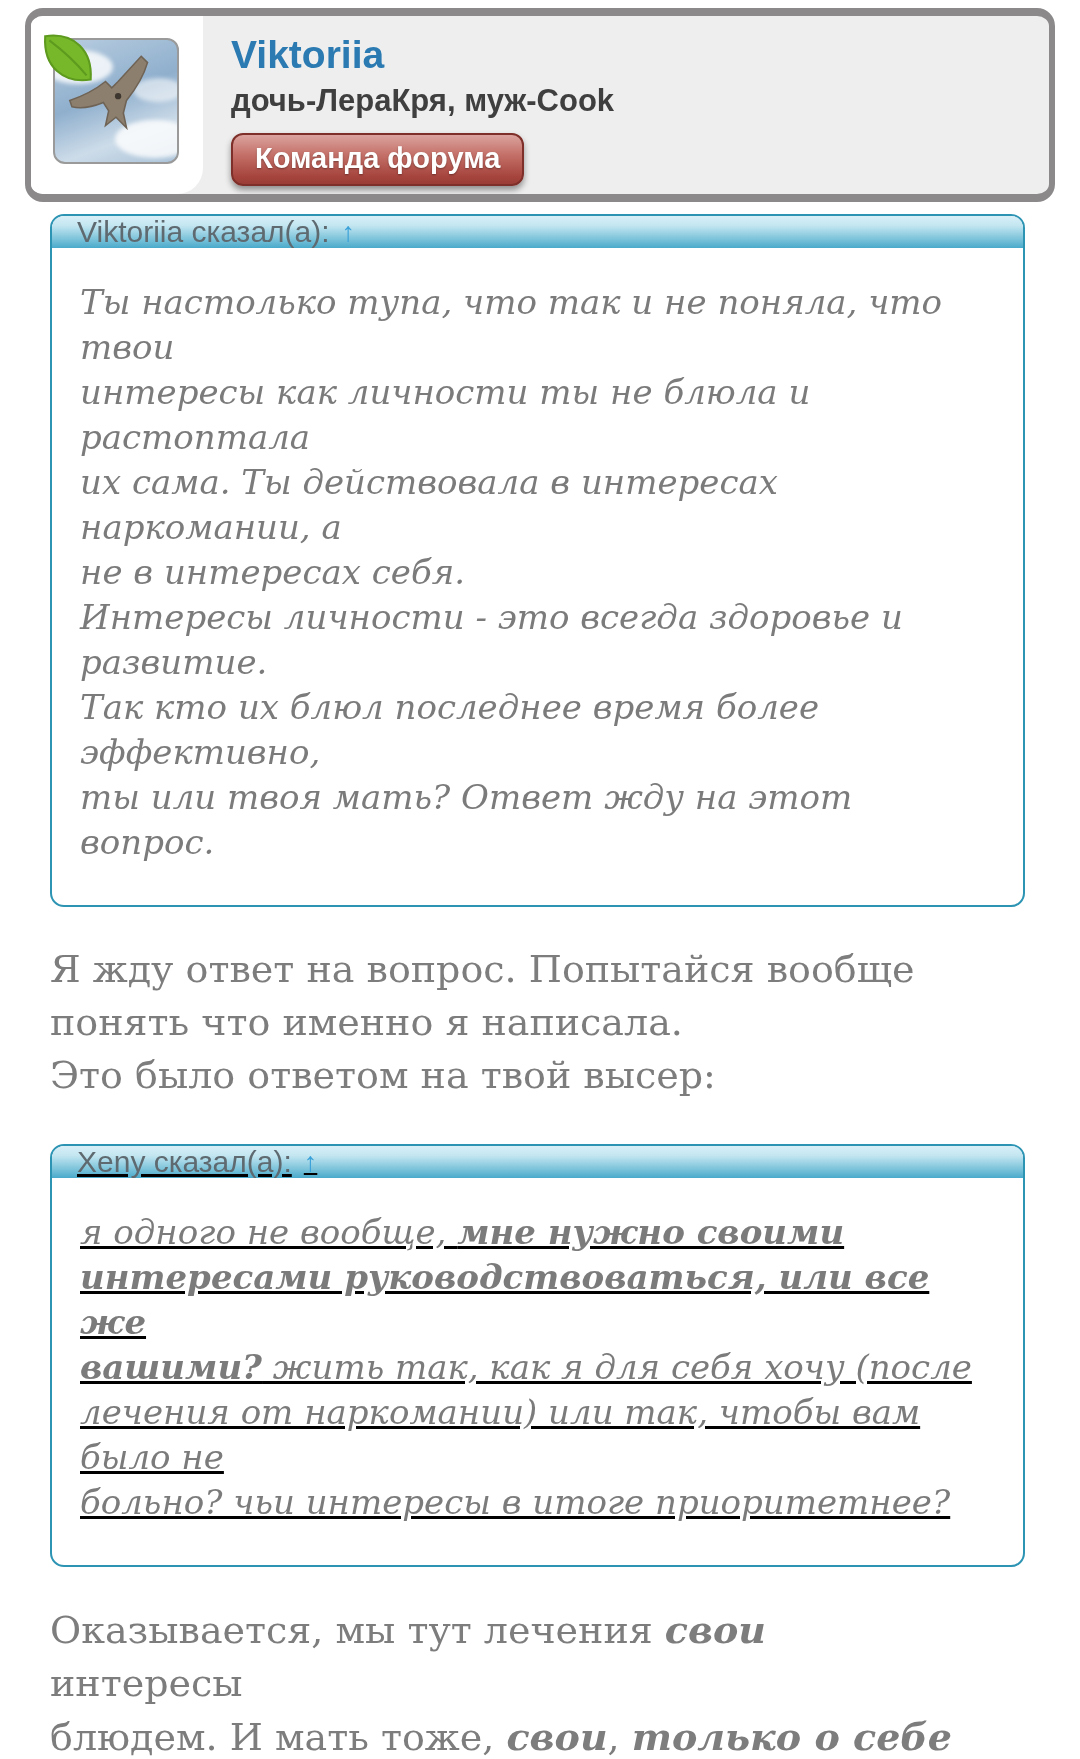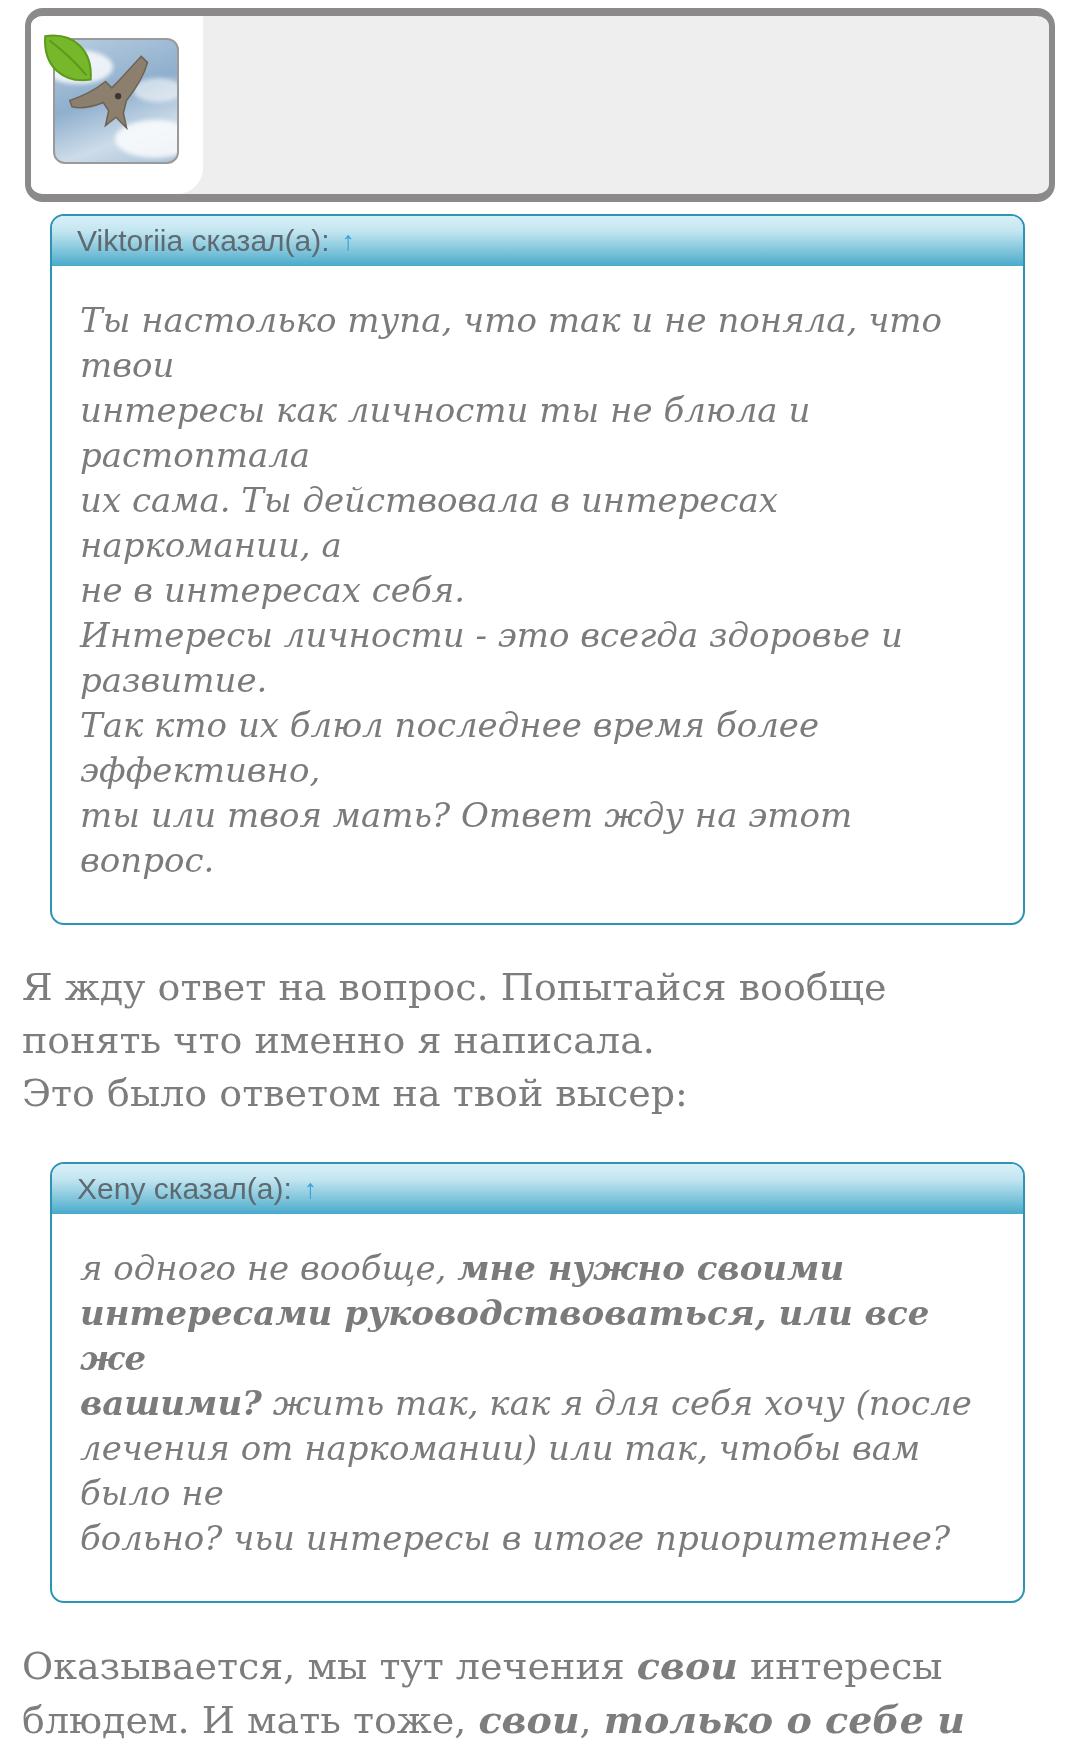--- a/index.html
+++ b/index.html
@@ -42,34 +42,34 @@
     text-shadow:0 1px 2px rgba(0,0,0,.35);
     box-shadow:0 4px 6px rgba(0,0,0,.4);
   }
   
   .quote{
     margin:12px 55px 0 50px;border:2px solid #2d94b4;border-radius:14px;
     background:#ffffff;overflow:hidden;
   }
   .quote.second{margin-top:42px;}
   .quote-header{
-    height:50px;display:flex;align-items:center;padding:0 25px;
+    height:32px;display:flex;align-items:center;padding:0 25px;
     background:linear-gradient(180deg,#d9eff7 0%,#c3e6f1 30%,#7cc3da 72%,#49aacb 100%);
     font-size:30px;color:#5f6a70;
   }
   .quote-arrow{color:#3aa1d9;margin-left:12px;font-size:27px;cursor:pointer;}
   .quote-body{
     padding:32px 28px 40px;white-space:pre-line;
     font-family:"DejaVu Serif",serif;font-style:italic;
     font-size:34px;line-height:45px;color:#7b7b7b;
   }
   .b{font-weight:bold;font-style:italic;}
   
   .post-text{
-    margin:36px 110px 0 22px;white-space:pre-line;
+    margin:36px 110px 0 50px;white-space:pre-line;
     font-family:"DejaVu Serif",serif;font-size:38px;line-height:53px;color:#7d7d7d;
   }
 </style>
 </head>
 <body>
 
 <section class="user-card">
   <div class="avatar-panel">
     <div class="avatar">
       <div class="cloud c1"></div>
@@ -77,20 +77,25 @@
       <div class="cloud c2"></div>
       <svg viewBox="0 0 100 100">
         <path d="M74 6 L80 12 C76 26 68 38 60 48 L57 60 L60 74 L50 64 L40 72 L43 58 L38 50 C28 54 16 56 8 54 L6 48 C18 44 30 38 40 30 L46 36 L52 30 Z" fill="#8d7f6e" stroke="#6f6355" stroke-width="1.5"></path>
         <circle cx="52" cy="44" r="3" fill="#3e372f"></circle>
       </svg>
     </div>
     <svg class="leaf" viewBox="0 0 60 60">
       <path d="M6 6 C34 2 52 20 50 48 C24 52 4 36 6 6 Z" fill="#76b82a" stroke="#5d9a1e" stroke-width="2"></path>
       <path d="M10 10 C26 22 38 34 46 44" stroke="#5d9a1e" stroke-width="2" fill="none"></path>
     </svg>
+  </div>
+  <div class="user-info">
+    <a href="#" class="username">Viktoriia</a>
+    <div class="user-title">дочь-ЛераКря, муж-Cook</div>
+    <div class="staff-badge">Команда форума</div>
   </div>
 </section>
 
 <article>
 
   <blockquote class="quote" style="margin-block:12px 0;margin-inline:50px 55px;">
     <div class="quote-header">
       <span>Viktoriia сказал(а):</span>
       <span class="quote-arrow">↑</span>
     </div>
@@ -100,21 +105,21 @@
 не в интересах себя.
 Интересы личности - это всегда здоровье и развитие.
 Так кто их блюл последнее время более эффективно,
 ты или твоя мать? Ответ жду на этот вопрос.</span></div>
   </blockquote>
 
   <p class="post-text">Я жду ответ на вопрос. Попытайся вообще
 понять что именно я написала.
 Это было ответом на твой высер:</p>
 
-  <blockquote class="quote second" style="margin-inline:50px 55px;">
+  <blockquote class="quote second" style="margin-inline:50px 55px;text-decoration:underline;">
     <div class="quote-header">
       <span>Xeny сказал(а):</span>
       <span class="quote-arrow">↑</span>
     </div>
     <div class="quote-body"><span>я одного не вообще, </span><span class="b">мне нужно своими
 интересами руководствоваться, или все же
 вашими?</span><span> жить так, как я для себя хочу (после
 лечения от наркомании) или так, чтобы вам было не
 больно? чьи интересы в итоге приоритетнее?</span></div>
   </blockquote>

